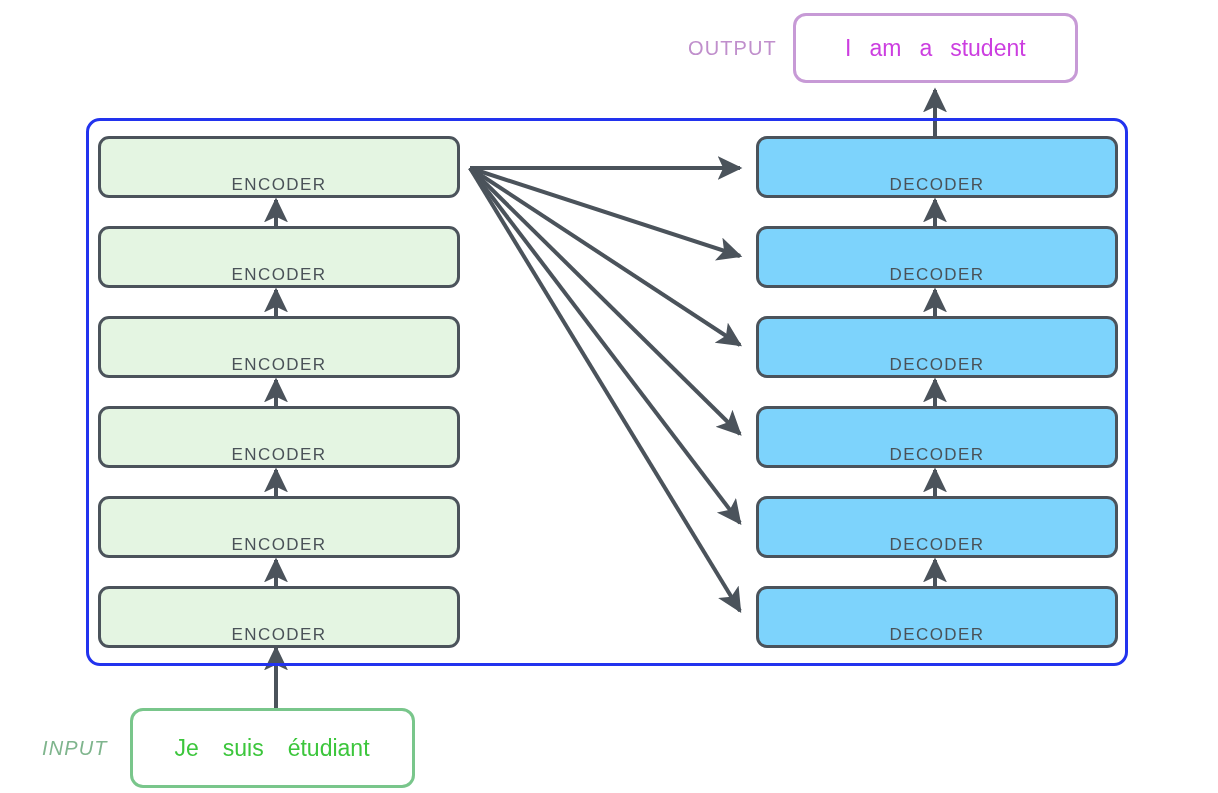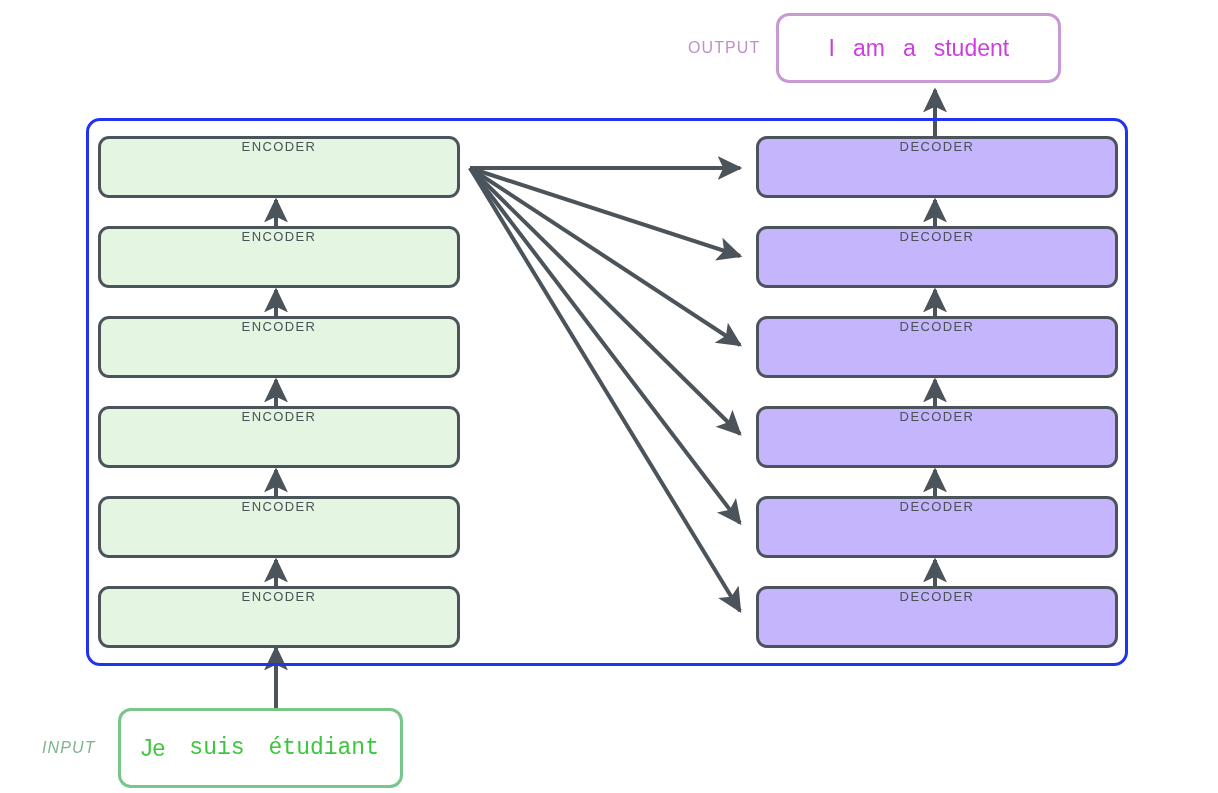--- a/index.html
+++ b/index.html
@@ -54,37 +54,37 @@
   .stack.encoders { left: 98px; top: 136px; }
   .stack.decoders { left: 756px; top: 136px; }
 
   .block {
     position: relative;
     height: 62px;
     box-sizing: border-box;
     border: 3px solid #4b535b;
     border-radius: 11px;
     display: flex;
-    align-items: flex-start;
+    align-items: flex-end;
     justify-content: center;
-    font-size: 13px;
+    font-size: 17px;
     letter-spacing: 1.4px;
     color: #4a5258;
   }
   .block.encoder { background: #e4f5e2; }
-  .block.decoder { background: #c4b5fd; }
+  .block.decoder { background: #7dd3fc; }
 
   
   .io-row {
     position: absolute;
     display: flex;
     align-items: center;
   }
   .io-label {
-    font-size: 16px;
+    font-size: 20px;
     letter-spacing: 1.1px;
     white-space: nowrap;
   }
   .io-box {
     box-sizing: border-box;
     border-width: 3px;
     border-style: solid;
     border-radius: 13px;
     background: #ffffff;
     display: flex;
@@ -97,21 +97,21 @@
   
   #input-row { left: 42px; top: 708px; }
   #input-row .io-label { color: #7fb58d; margin-right: 22px; font-style: italic; }
   #input-box {
     width: 285px;
     height: 80px;
     border-color: #79c68b;
     color: #3cc63c;
     padding: 0 18px;
   }
-  #input-box .tok + .tok { margin-left: 24px; font-family: Liberation Mono, monospace; }
+  #input-box .tok + .tok { margin-left: 24px; }
 
   
   #output-row { left: 688px; top: 13px; }
   #output-row .io-label { color: #c08fcc; margin-right: 16px; }
   #output-box {
     width: 285px;
     height: 70px;
     border-color: #c79ad6;
     color: #cc3ee0;
     padding: 0 18px;

